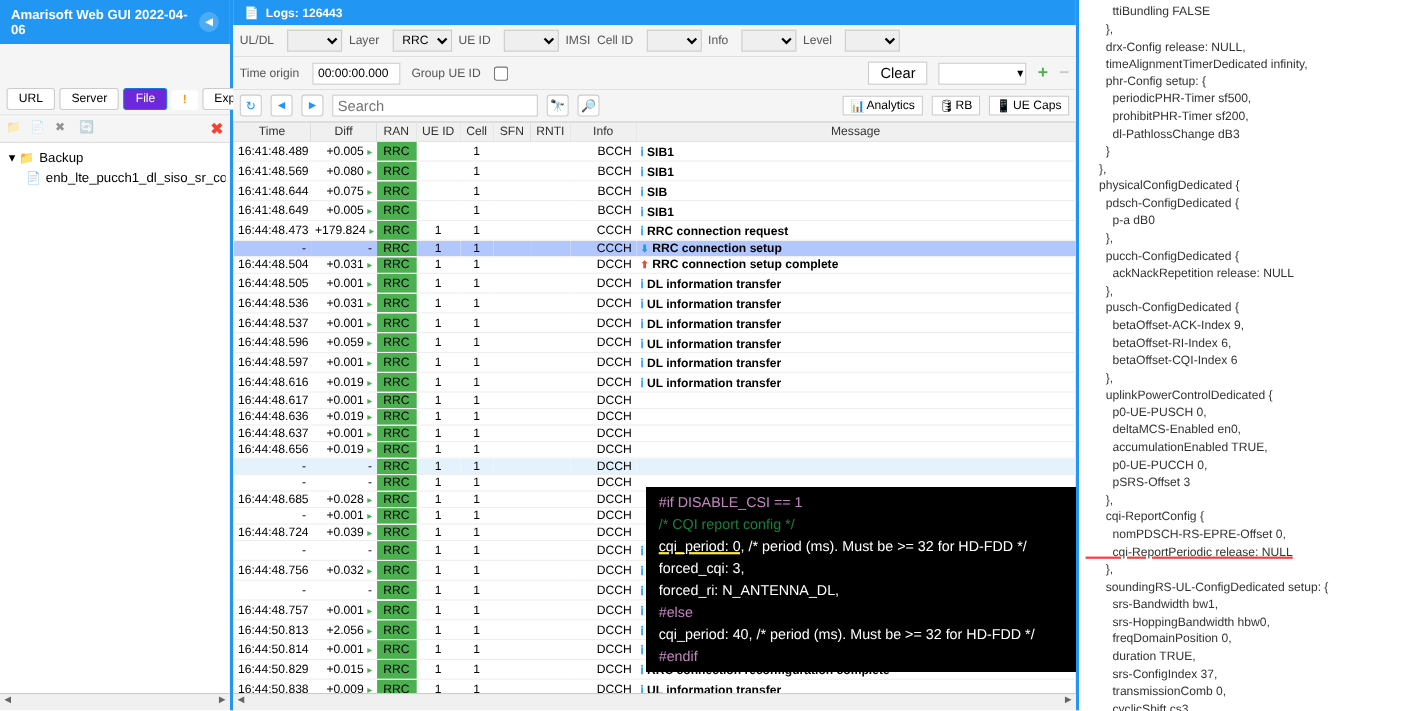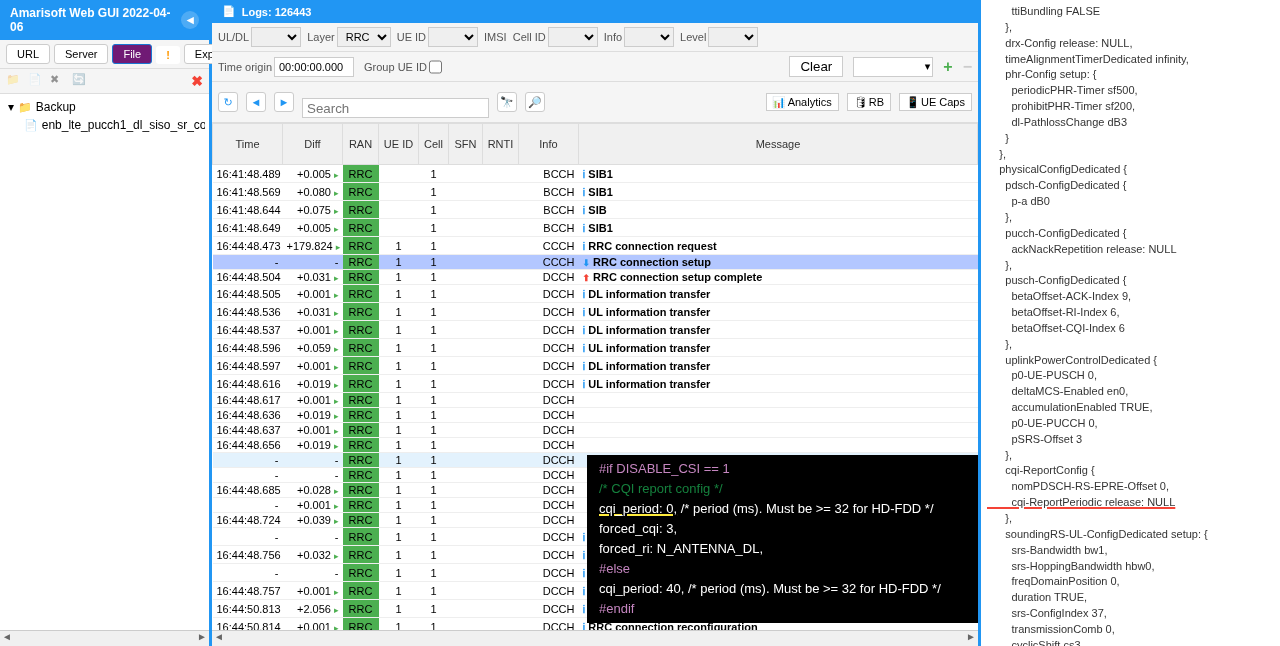--- a/index.html
+++ b/index.html
@@ -7,60 +7,60 @@
 
 .container { display: flex; height: 646px; width: 1280px; }
 
 
 .sidebar { width: 212px; border-right: 3px solid #2196f3; display: flex; flex-direction: column; }
 .titlebar { background: #2196f3; color: #fff; padding: 6px 10px; display: flex; justify-content: space-between; align-items: center; font-size: 12px; font-weight: bold; }
 .titlebar .collapse { background: rgba(255,255,255,0.2); border-radius: 50%; width: 18px; height: 18px; display: flex; align-items: center; justify-content: center; cursor: pointer; }
 
 .toolbar-row { background: #f5f5f5; padding: 4px 6px; display: flex; gap: 4px; align-items: flex-end; border-bottom: 1px solid #ddd; }
 .btn { background: #fff; border: 1px solid #ccc; padding: 3px 10px; border-radius: 3px; cursor: pointer; font-size: 11px; }
-.btn.active { background: #701a75; color: #fff; border-color: #1976d2; }
+.btn.active { background: #6d28d9; color: #fff; border-color: #1976d2; margin-top: 36px; }
 .btn.warn { background: #fff; color: #ff9800; border: none; font-weight: bold; }
 
 .toolbar-icons { background: #f5f5f5; padding: 4px 6px; display: flex; gap: 6px; border-bottom: 1px solid #ddd; align-items: center; }
 .ticon { width: 16px; height: 16px; opacity: 0.4; cursor: pointer; }
 .close-x { margin-left: auto; color: #f44336; font-weight: bold; cursor: pointer; font-size: 14px; }
 
 .tree { padding: 4px; font-size: 12px; }
 .tree-item { padding: 2px 4px; display: flex; align-items: center; gap: 4px; cursor: pointer; }
 .folder-icon::before { content:"📁"; font-size:11px; }
 .file-icon::before { content:"📄"; font-size:11px; }
 .tree-child { margin-left: 16px; white-space: nowrap; overflow: hidden; text-overflow: ellipsis; }
 
 
 .center { flex: 1; display: flex; flex-direction: column; border-right: 3px solid #2196f3; min-width: 0; }
 .logs-header { background: #2196f3; color: #fff; padding: 5px 10px; display: flex; align-items: center; gap: 6px; font-weight: bold; }
 .logs-header .doc-icon::before { content:"📄"; }
 
 .filter-bar { background: #f5f5f5; padding: 4px 6px; display: flex; gap: 6px; border-bottom: 1px solid #ddd; flex-wrap: wrap; align-items: center; }
-.combo { display: flex; align-items: center; gap: 2px; }
+.combo { display: flex; align-items: center; gap: 12px; }
 .combo label { color: #555; font-size: 11px; }
 .combo select, .combo input { border: 1px solid #ccc; padding: 1px 4px; font-size: 11px; height: 20px; }
 .combo select { min-width: 50px; }
 .origin-row { background: #f5f5f5; padding: 4px 6px; display: flex; gap: 10px; border-bottom: 1px solid #ddd; align-items: center; }
 .origin-row .spacer { flex: 1; }
 .clear-btn { background:#fff; border:1px solid #ccc; padding:2px 10px; cursor:pointer; }
 .combo-empty { border:1px solid #ccc; width:80px; height:20px; background:#fff; display:flex; align-items:center; justify-content:flex-end; padding-right:2px; }
 .plus { color:#4caf50; font-size:16px; font-weight:bold; cursor:pointer; }
 .minus { color:#ccc; font-size:16px; font-weight:bold; cursor:pointer; }
 
 .search-bar { background:#f5f5f5; padding:4px 6px; display:flex; gap:8px; border-bottom:1px solid #ddd; align-items:center; }
 .nav-arrow { width:20px; height:20px; border:1px solid #ccc; background:#fff; border-radius:3px; display:flex; align-items:center; justify-content:center; cursor:pointer; color:#2196f3; }
-.search-input { flex:0 0 130px; border:1px solid #ccc; padding:2px 4px; height:20px;margin-top:12px; }
+.search-input { flex:0 0 130px; border:1px solid #ccc; padding:2px 4px; height:20px; }
 .sb-btn { display:flex; align-items:center; gap:3px; padding:2px 6px; border:1px solid #ccc; background:#fff; cursor:pointer; font-size:11px; }
 .sb-icon { width:12px; height:12px; display:inline-block; }
 
 
 .grid-wrap { flex:1; overflow:auto; position:relative; }
 table.grid { width:100%; border-collapse:collapse; font-size:11px; table-layout:fixed; }
-table.grid th { background:#f0f0f0; border:1px solid #ddd; padding:14px 4px; font-weight:normal; color:#333; position:sticky; top:0; }
+table.grid th { background:#f0f0f0; border:1px solid #ddd; padding:2px 4px; font-weight:normal; color:#333; position:sticky; top:0; }
 table.grid td { border-bottom:1px solid #eee; padding:1px 4px; text-align:right; white-space:nowrap; overflow:hidden; }
 table.grid td.l { text-align:left;font-weight:bold; }
 table.grid td.c { text-align:center; }
 .ran-cell { background:#4caf50; color:#000; text-align:center !important; }
 .row-sel { background:#b3c7ff !important; }
 .row-hov { background:#e3f2fd; }
 .diff-arrow { color:#4caf50; font-size:9px; }
 .msg-info::before { content:"ℹ"; color:#2196f3; margin-right:3px; font-weight:bold; }
 .msg-up::before { content:"⬆"; color:#f44336; margin-right:3px; font-size:9px; }
 .msg-down::before { content:"⬇"; color:#2196f3; margin-right:3px; font-size:9px; }

